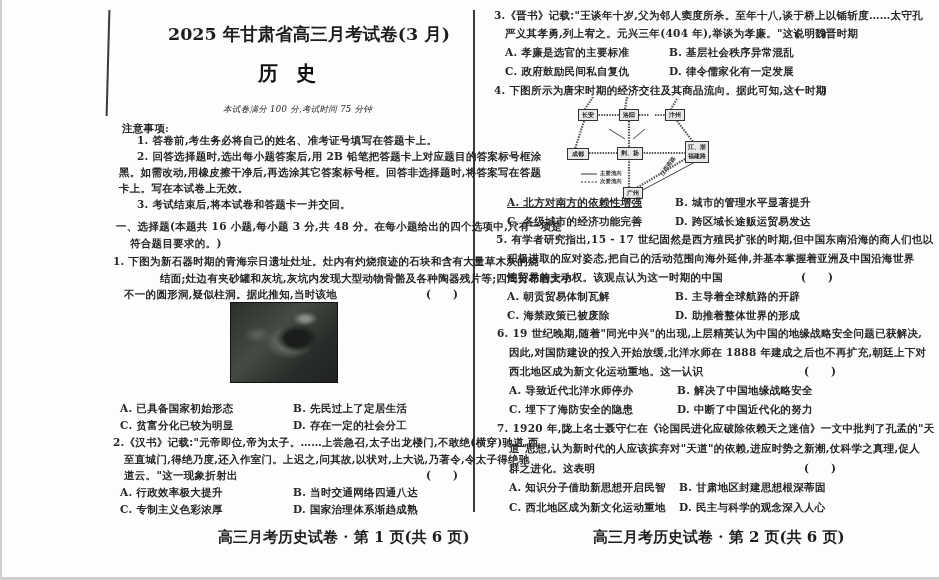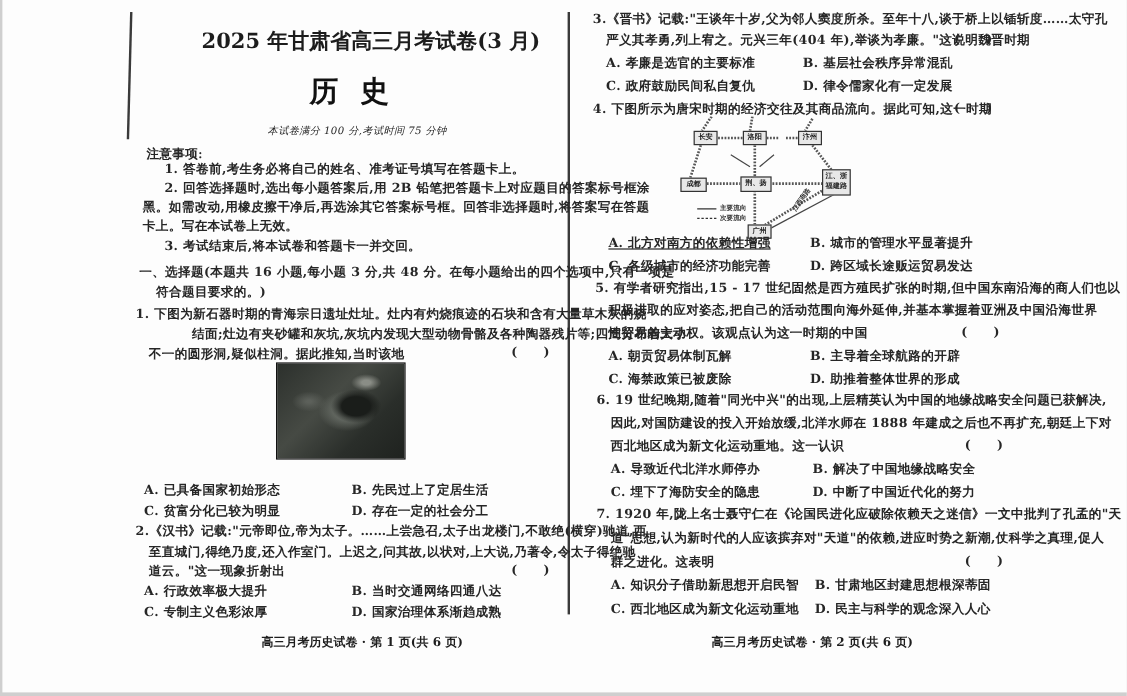--- a/index.html
+++ b/index.html
@@ -15,26 +15,26 @@
   }
   .bar {
     position:absolute; width:2px; background:#3a3a3a;
   }
   .t { position:absolute; white-space:nowrap; font-size:10.5px; font-weight:bold; letter-spacing:0.3px; color:#262626; }
   .title {
     position:absolute; font-size:17.5px; font-weight:bold; white-space:nowrap; color:#1c1c1c;
     font-family:"DejaVu Serif", serif;
   }
   .subject {
-    position:absolute; font-size:24px; font-weight:bold; letter-spacing:18px; color:#111;
+    position:absolute; font-size:20px; font-weight:bold; letter-spacing:18px; color:#111;
     font-family:"DejaVu Sans", sans-serif;
   }
   .small { font-size:8.5px; font-weight:normal; font-style:italic; }
   .paren { position:absolute; font-size:10.5px; font-weight:bold; white-space:pre; color:#262626; }
-  .footer { position:absolute; font-size:10px; font-weight:bold; white-space:nowrap; color:#1e1e1e; }
+  .footer { position:absolute; font-size:15px; font-weight:bold; white-space:nowrap; color:#1e1e1e; }
   .photo {
     position:absolute; left:228px; top:302px; width:106px; height:79px;
     background:
       radial-gradient(ellipse 30px 20px at 62% 45%, #1a1d1a 40%, transparent 70%),
       radial-gradient(ellipse 40px 28px at 55% 50%, #6a6f68 20%, transparent 60%),
       radial-gradient(ellipse 18px 10px at 70% 20%, #8a8d86 20%, transparent 70%),
       radial-gradient(ellipse 20px 12px at 25% 40%, #5c605a 10%, transparent 70%),
       linear-gradient(135deg, #2c302c 0%, #464a44 40%, #2a2e2a 70%, #1f221f 100%);
     border:1px solid #111;
   }

